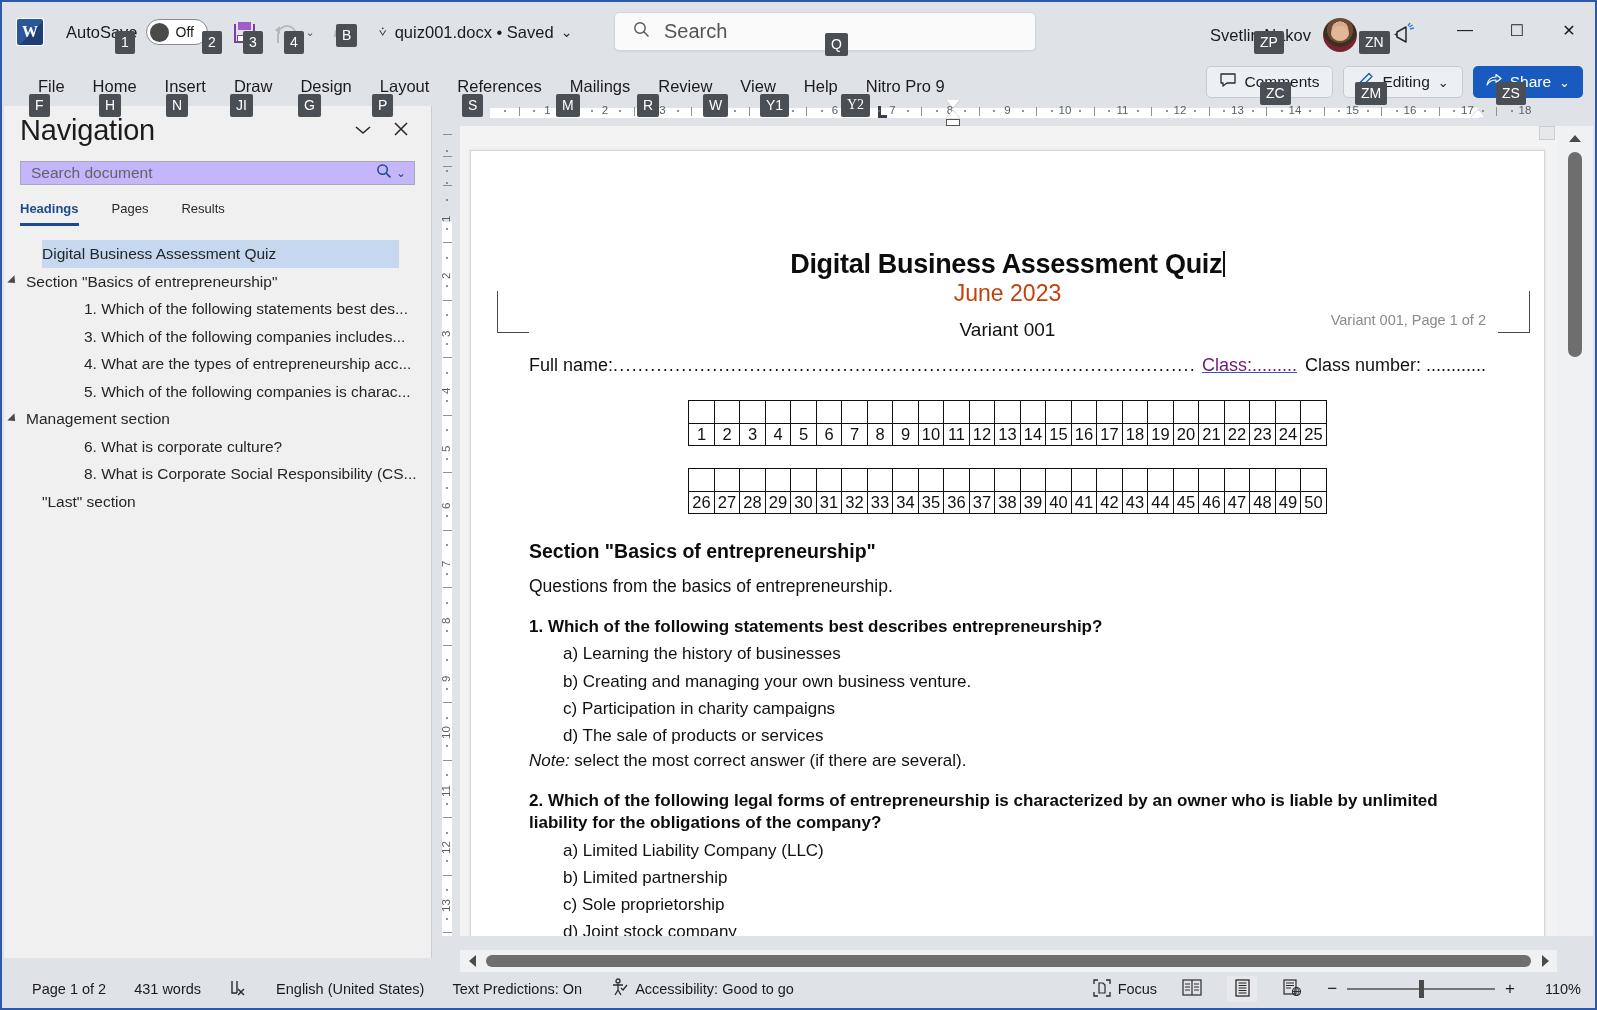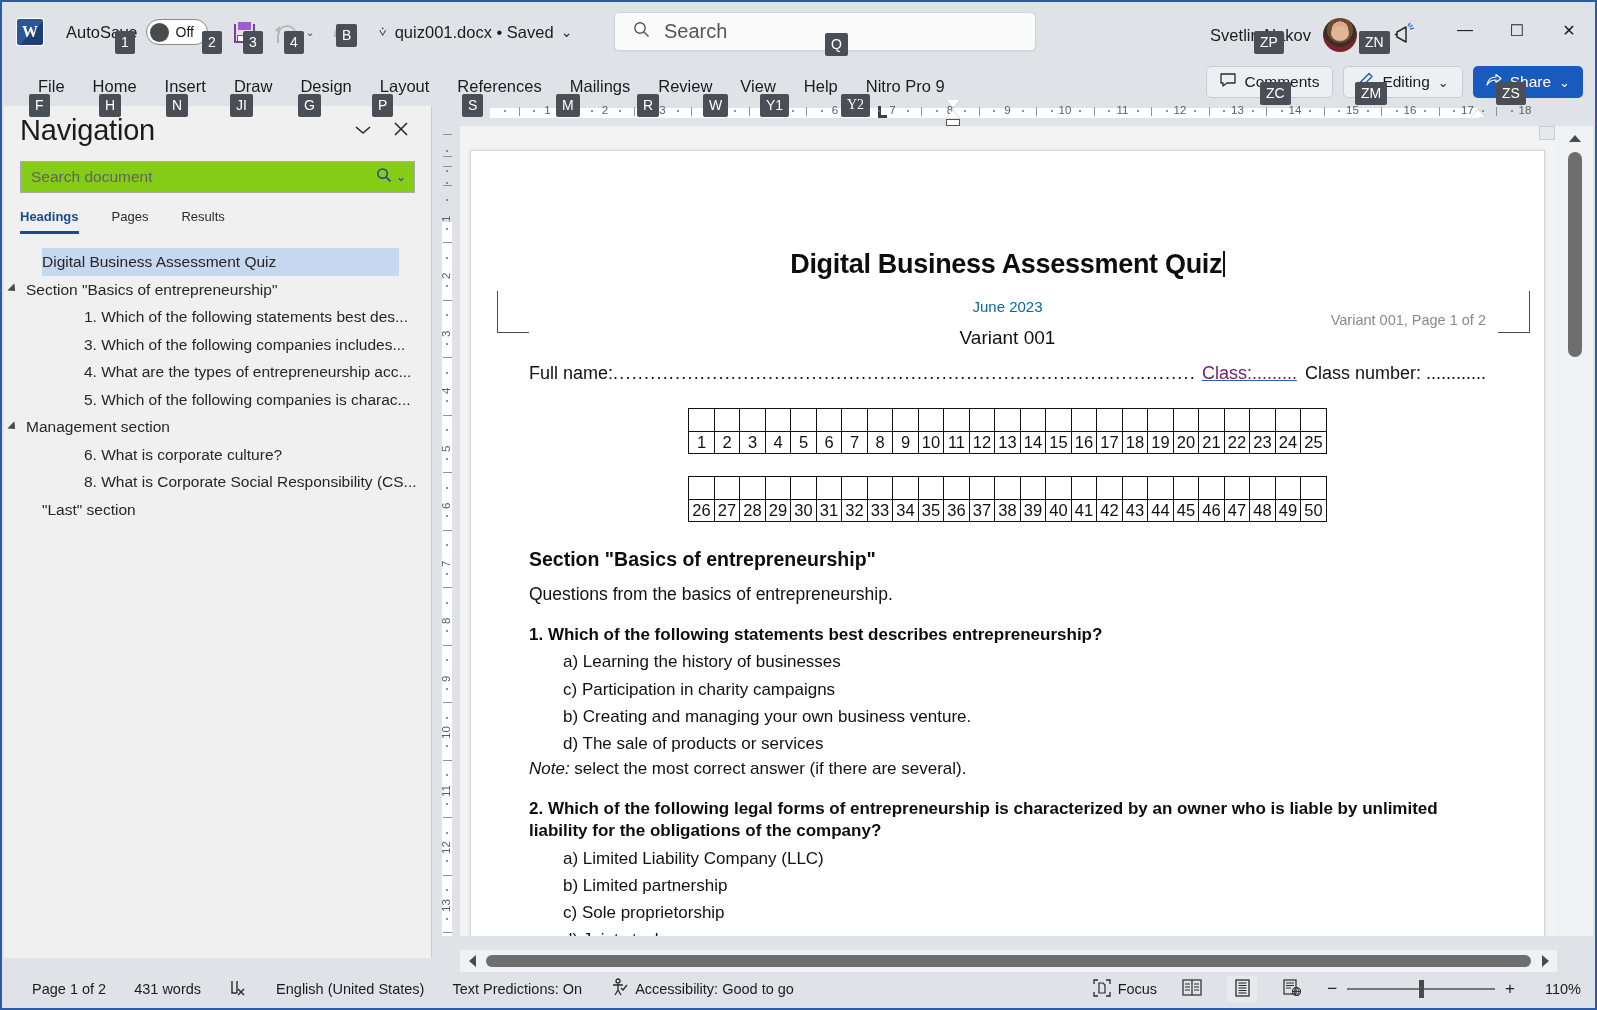--- a/index.html
+++ b/index.html
@@ -151,21 +151,21 @@
     background: #f0f0f0;
     border-right: 1px solid #c9ccd1;
   }
   .nav-header {
     display: flex; align-items: center; justify-content: space-between;
     padding: 8px 16px 4px 16px;
   }
   .nav-title { font-size: 29px; color: #1b1b1b; font-weight: 300; letter-spacing: -0.2px;}
   .nav-hdr-btns { display:flex; align-items:center; gap: 20px; padding-right: 6px;}
   .nav-search {
-    margin: 10px 16px 0 16px; height: 32px; background:#84cc16;
+    margin: 10px 16px 0 16px; height: 24px; background:#c4b5fd;
     border: 1px solid #a8abaf; display: flex; align-items: center;
     padding: 0 8px 0 10px;
   }
   .nav-search .ph { flex: 1; font-size: 15.5px; color: #636363; }
   .nav-tabs { display: flex; gap: 33px; padding: 16px 0 0 16px; }
   .nav-tab { font-size: 13px; color: #2a2a2a; padding-bottom: 7px; }
   .nav-tab.active { color: #1b4b8f; font-weight: bold; border-bottom: 3px solid #1b4b8f; }
   .nav-list { padding-top: 14px; }
   .nav-item {
     font-size: 15.5px; color: #262626; line-height: 1;
@@ -231,21 +231,21 @@
   .crop-tr { position:absolute; right: 14px; top: 42px; width: 32px; height: 42px; border-right: 1.4px solid #4a4a4a; border-bottom: 1.4px solid #4a4a4a; }
   .hdr-right {
     position: absolute; right: 58px; top: 63px; font-size: 14.5px; color: #8a8a8a;
     font-family: "Liberation Sans", sans-serif;
   }
   .doc-title {
     text-align: center; font-size: 27px; font-weight: bold; color: #0d0d0d;
     margin-top: 98px; letter-spacing: -0.3px; position: relative;
   }
   .caret { display:inline-block; width:1.5px; height:26px; background:#111; vertical-align:-4px; margin-left:1px;}
-  .doc-sub { text-align:center; font-size: 15px; color: #0369a1; margin-top: 18px; }
+  .doc-sub { text-align:center; font-size: 23px; color: #c2410c; margin-top: 0; }
   .doc-sub2 { text-align:center; font-size: 19px; color: #111; margin-top: 12px; }
   .doc-line {
     font-size: 18px; color:#111; margin-top: 14px; display:flex; align-items: baseline;
     padding: 0 10px; white-space: nowrap;
   }
   .dots-fill { flex: 1; overflow:hidden; letter-spacing: 1.2px; color:#111; }
   .class-u { text-decoration: underline; text-decoration-color:#2a5db0; color:#701a75;}
   .grid-wrap { display:flex; justify-content:center; margin-top: 24px; }
   table.answergrid { border-collapse: collapse; }
   table.answergrid td {
@@ -808,22 +808,22 @@
                 </tr>
           </tbody>
             </table>
         </div>
 
         <div class="sec-head">Section "Basics of entrepreneurship"</div>
         <div class="sec-sub">Questions from the basics of entrepreneurship.</div>
 
         <div class="q">1. Which of the following statements best describes entrepreneurship?</div>
         <div class="opt">a) Learning the history of businesses</div>
+        <div class="opt">b) Creating and managing your own business venture.</div>
         <div class="opt">c) Participation in charity campaigns</div>
-        <div class="opt">b) Creating and managing your own business venture.</div>
         <div class="opt">d) The sale of products or services</div>
         <div class="note"><i>Note:</i><span> select the most correct answer (if there are several).</span></div>
 
         <div class="q">2. Which of the following legal forms of entrepreneurship is characterized by an owner who is liable by unlimited liability for the obligations of the company?</div>
         <div class="opt">a) Limited Liability Company (LLC)</div>
         <div class="opt">b) Limited partnership</div>
         <div class="opt">c) Sole proprietorship</div>
         <div class="opt">d) Joint stock company</div>
 
       </div>

